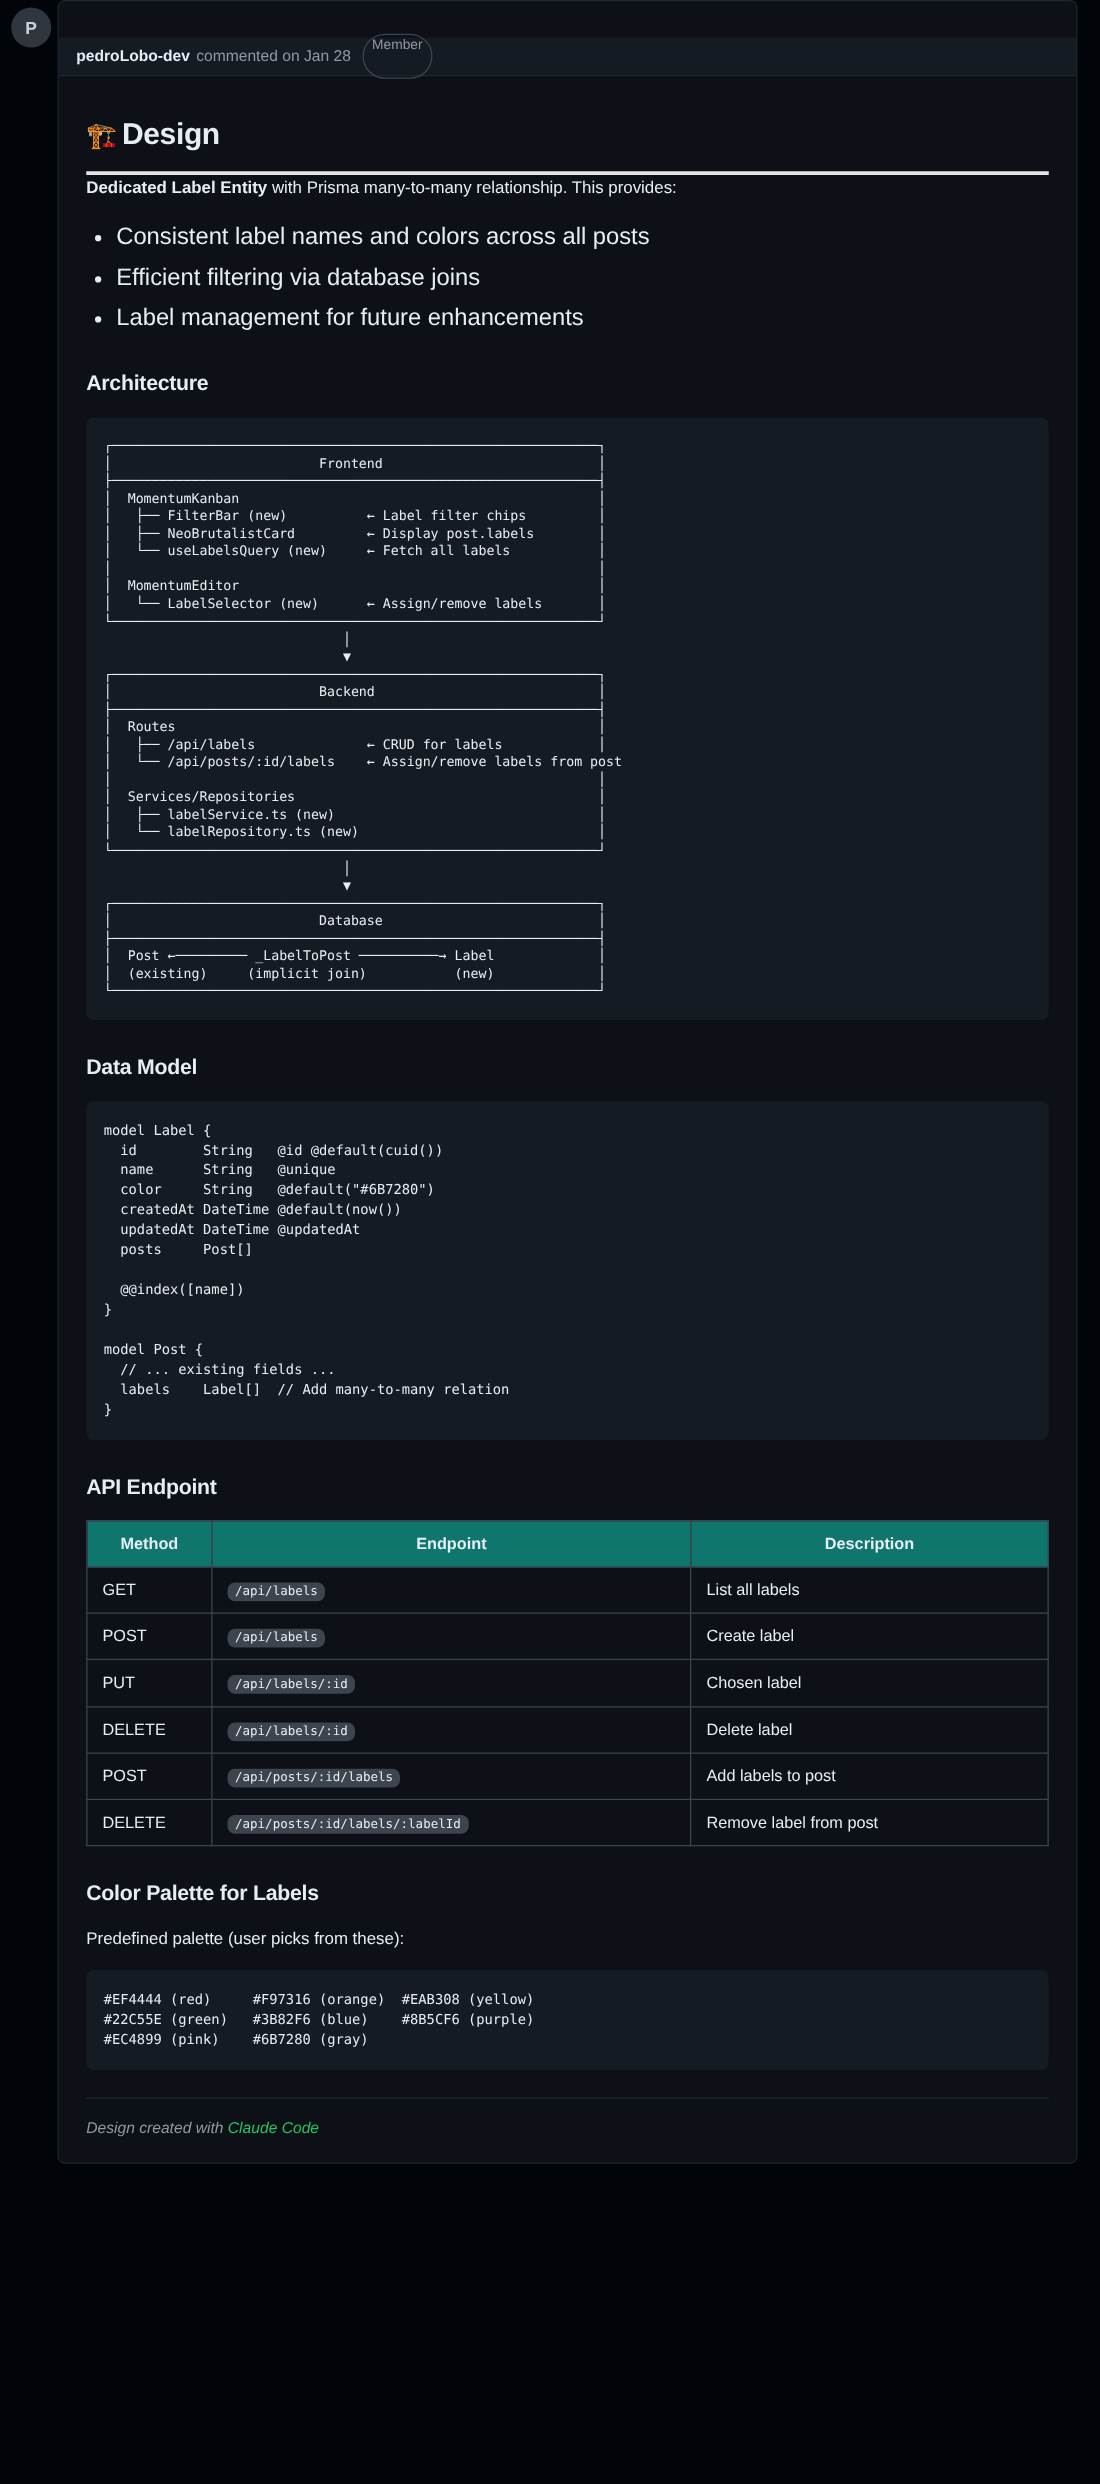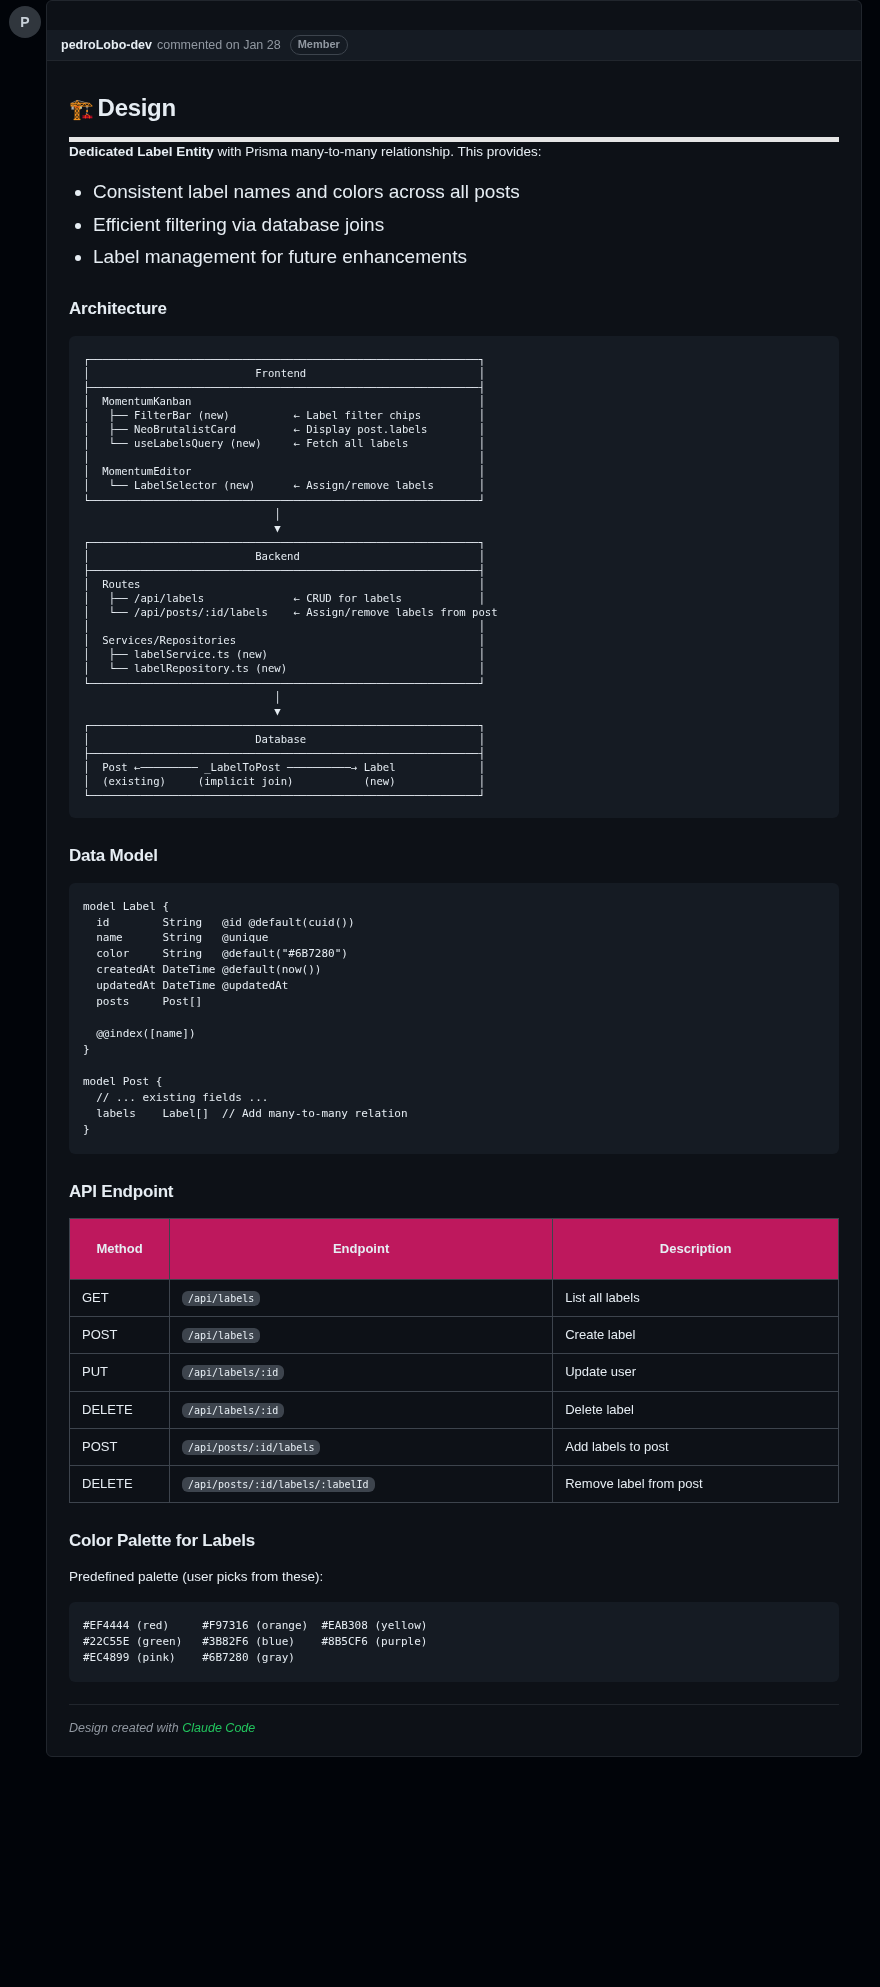--- a/index.html
+++ b/index.html
@@ -69,38 +69,37 @@
     font-weight: 700;
     font-size: 12.5px;
   }
   .comment-header .when { color: #9198a1; }
   .badge {
     margin-left: 4px;
     border: 1px solid #3d444d;
     border-radius: 20px;
     font-size: 11px;
     color: #9198a1;
-    padding: 1px 7px 2px;
+    padding: 1px 7px 18px;
     line-height: 1.3;
-    font-weight: bold;
   }
   .comment-body {
     padding: 14px 22px 18px 22px;
     font-size: 13.5px;
     line-height: 1.55;
     color: #e6edf3;
   }
 
   
   h1.md {
     font-size: 24px;
     font-weight: 700;
     margin: 14px 0 0 0;
     padding-bottom: 11px;
-    border-bottom: 5px solid #e5e5e5;
+    border-bottom: 3px solid #e5e5e5;
     letter-spacing: -.3px;
   }
   h1.md .emoji { font-size: 20px; margin-right: 4px; }
   h2.md {
     font-size: 17px;
     font-weight: 700;
     margin: 25px 0 13px 0;
     letter-spacing: -.2px;
     color: #e6edf3;
   }
@@ -135,23 +134,23 @@
   }
 
   
   table.md {
     border-collapse: collapse;
     width: 100%;
     margin: 0 0 14px 0;
     font-size: 13px;
   }
   table.md th {
-    background: #be185d;
+    background: #0f766e;
     border: 1px solid #3d444d;
-    padding: 20px 12px;
+    padding: 8px 12px;
     font-weight: 700;
     text-align: center;
     font-size: 13px;
   }
   table.md td {
     border: 1px solid #3d444d;
     padding: 8px 12px;
     font-size: 13px;
     color: #e6edf3;
   }
@@ -272,21 +271,21 @@
                 <td class="desc">List all labels</td>
               </tr>
               <tr>
                 <td class="method">POST</td>
                 <td class="endpoint"><code class="inline">/api/labels</code></td>
                 <td class="desc">Create label</td>
               </tr>
               <tr>
                 <td class="method">PUT</td>
                 <td class="endpoint"><code class="inline">/api/labels/:id</code></td>
-                <td class="desc">Update user</td>
+                <td class="desc">Chosen label</td>
               </tr>
               <tr>
                 <td class="method">DELETE</td>
                 <td class="endpoint"><code class="inline">/api/labels/:id</code></td>
                 <td class="desc">Delete label</td>
               </tr>
               <tr>
                 <td class="method">POST</td>
                 <td class="endpoint"><code class="inline">/api/posts/:id/labels</code></td>
                 <td class="desc">Add labels to post</td>

